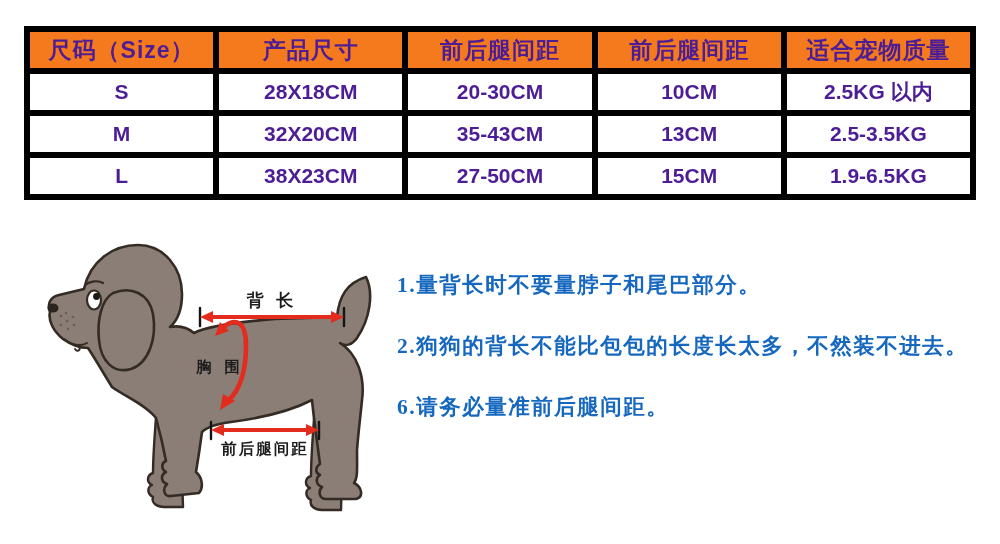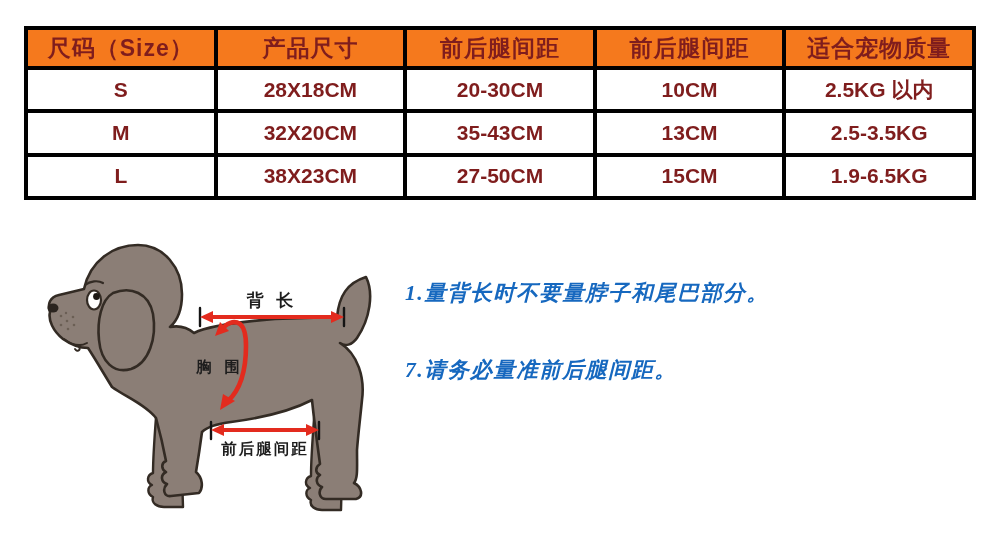--- a/index.html
+++ b/index.html
@@ -2,33 +2,33 @@
 <html><head>
 <meta charset="utf-8">
 <style>
   html,body{margin:0;padding:0;background:#ffffff;}
   .page{position:relative;width:1000px;height:544px;background:#ffffff;overflow:hidden;
         font-family:"Liberation Sans","DejaVu Sans",sans-serif;}
 
   
   table.size-table{position:absolute;left:24px;top:26px;width:952px;height:174px;
     border-collapse:collapse;table-layout:fixed;border:3px solid #101010;}
-  .size-table th,.size-table td{border:4px solid #000000;text-align:center;vertical-align:middle;
-    padding:0;color:#7f1d1d;font-weight:bold;overflow:hidden;white-space:nowrap;}
+  .size-table th,.size-table td{border:6px solid #000000;text-align:center;vertical-align:middle;
+    padding:0;color:#4c1d95;font-weight:bold;overflow:hidden;white-space:nowrap;}
   .size-table thead th{background:#f5791d;font-size:23px;height:36px;letter-spacing:1px;}
   .size-table td{font-size:21px;height:34px;background:#ffffff;}
 
   
   .dog-figure{position:absolute;left:30px;top:226px;width:365px;height:312px;}
   .diagram-label{font-family:"Liberation Sans","DejaVu Sans",sans-serif;font-weight:bold;fill:#1d1d1d;}
 
   
   .notes{position:absolute;left:397px;top:271px;width:595px;display:flex;flex-direction:column;gap:33px;}
-  .notes p{margin:8px;font-family:"Liberation Serif","DejaVu Serif",serif;
-    font-style:italic;font-weight:bold;font-size:21.5px;line-height:28px;
+  .notes p{margin:0;font-family:"Liberation Serif","DejaVu Serif",serif;
+    font-weight:bold;font-size:21.5px;line-height:28px;
     letter-spacing:1.5px;color:#1668bf;white-space:nowrap;}
 </style>
 </head>
 <body>
 
 <div class="page">
 
   <table class="size-table">
     <colgroup>
         <col style="width:20%">
@@ -157,16 +157,17 @@
         <line x1="189" y1="204" x2="281" y2="204" stroke="#e32b1e" stroke-width="4"></line>
         <polygon points="181,204 194,198 194,210" fill="#e32b1e"></polygon>
         <polygon points="289,204 276,198 276,210" fill="#e32b1e"></polygon>
       </g>
       <text class="diagram-label" x="235" y="228" text-anchor="middle" font-size="15.5" letter-spacing="2">前后腿间距</text>
     </g>
   </svg>
 
   <div class="notes">
     <p>1.量背长时不要量脖子和尾巴部分。</p>
-    <p>7.请务必量准前后腿间距。</p>
+    <p>2.狗狗的背长不能比包包的长度长太多，不然装不进去。</p>
+    <p>6.请务必量准前后腿间距。</p>
   </div>
 
 </div>
 
 </body></html>

